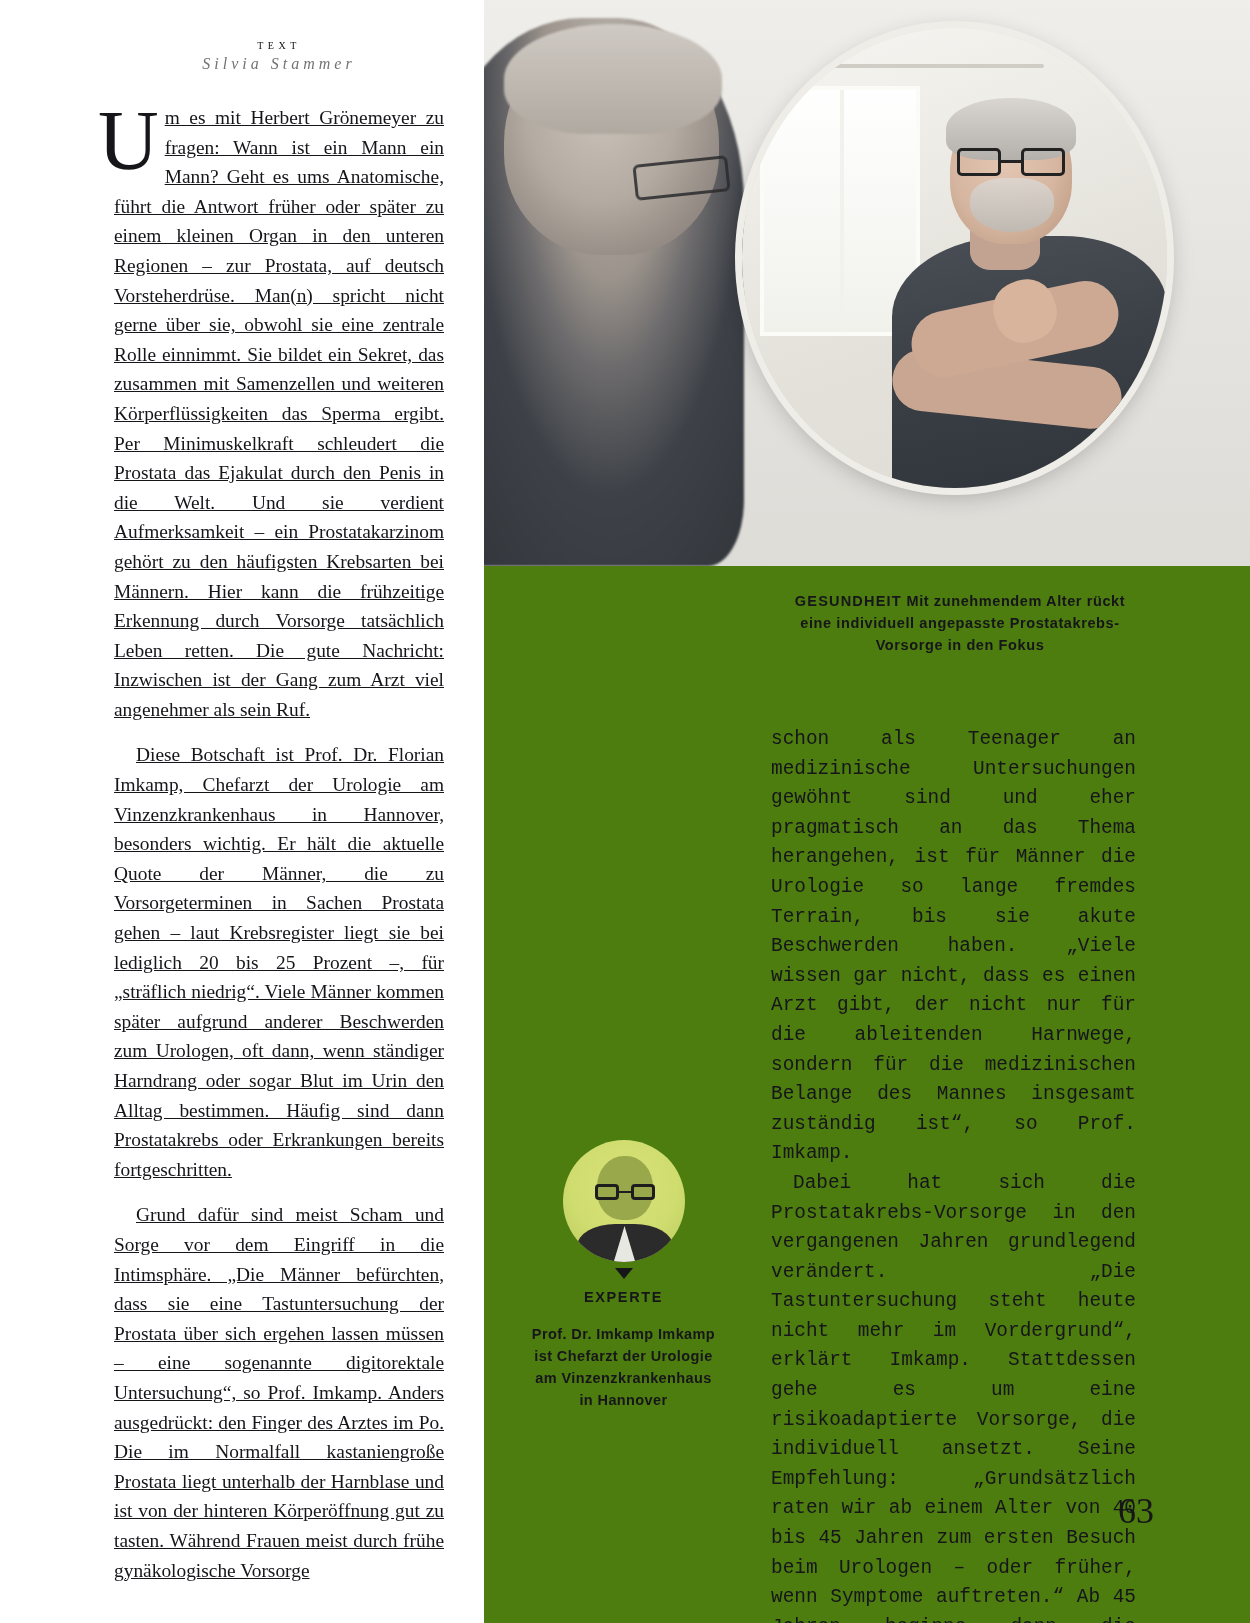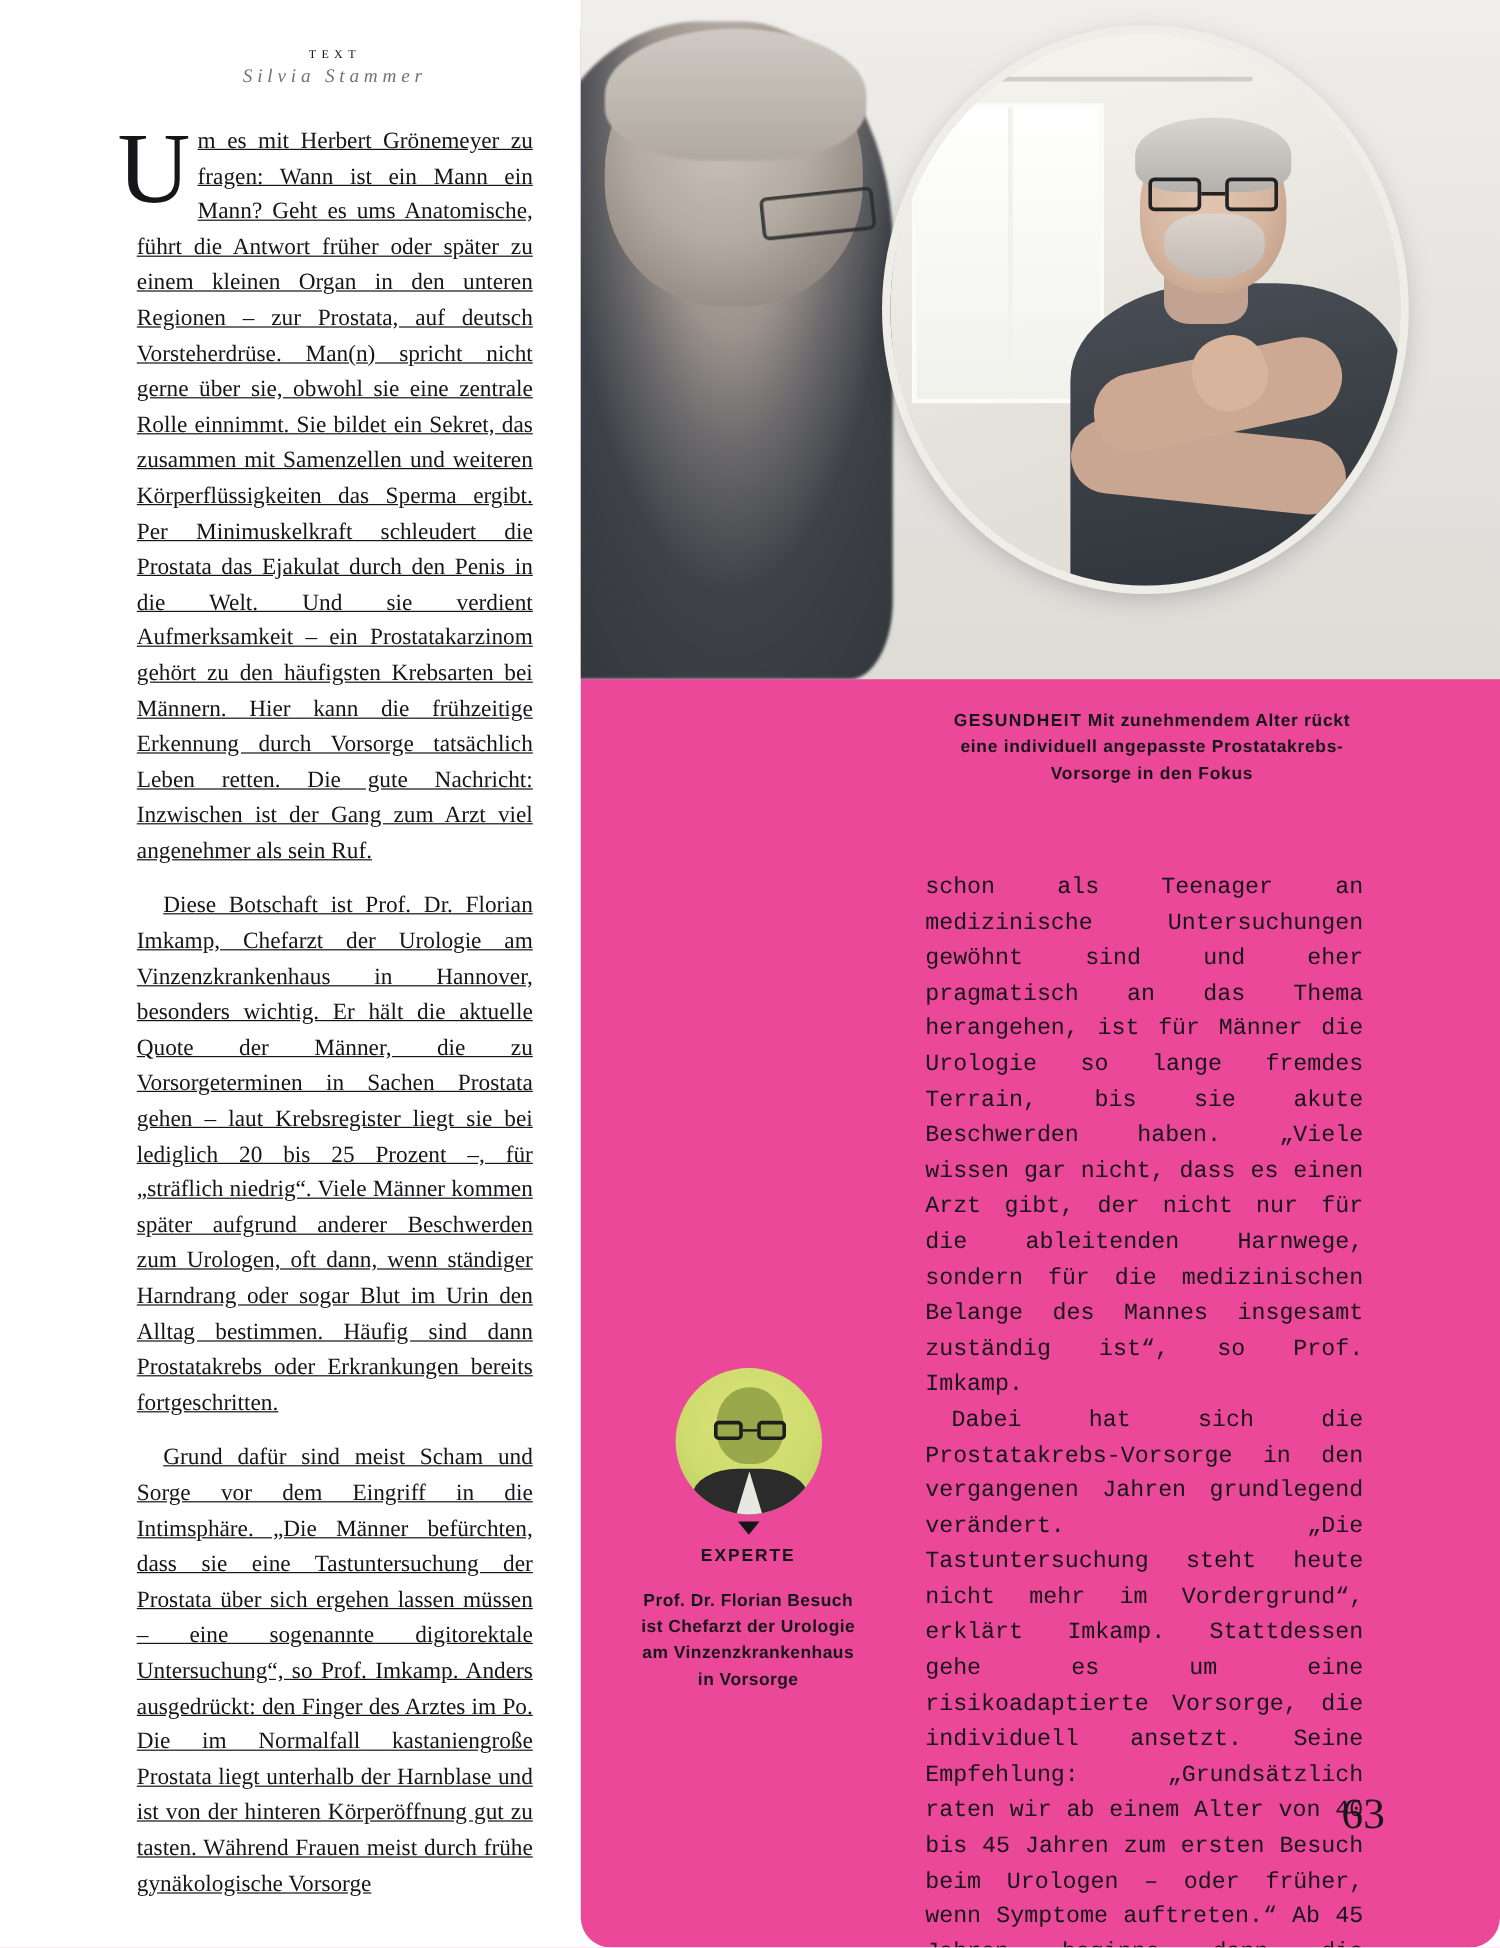--- a/index.html
+++ b/index.html
@@ -61,22 +61,21 @@
     color: #15151a;
   }
 
   
   .right-side {
     position: absolute;
     left: 484px;
     top: 0;
     width: 766px;
     height: 1623px;
-    background: #ec4899;
-    border-radius: 25px;
+    background: #4d7c0f;
   }
 
   
   .photo {
     position: absolute;
     left: 0; top: 0;
     width: 766px; height: 566px;
     overflow: hidden;
     background: #cfcfcb;
   }
@@ -388,21 +387,21 @@
         <div class="e-body"></div>
         <div class="e-shirt"></div>
         <div class="e-glass">
           <i class="l"></i>
             <b></b>
             <i class="r"></i>
         </div>
       </div>
       <div class="tri"></div>
       <div class="e-title">EXPERTE</div>
-      <div class="e-desc">Prof. Dr. Florian Besuch</div>
+      <div class="e-desc">Prof. Dr. Imkamp Imkamp</div>
       <div class="e-desc">ist Chefarzt der Urologie</div>
       <div class="e-desc">am Vinzenzkrankenhaus</div>
-      <div class="e-desc">in Vorsorge</div>
+      <div class="e-desc">in Hannover</div>
     </div>
 
     <div class="page-number">63</div>
   </div>
 </div>
 
 </body></html>

